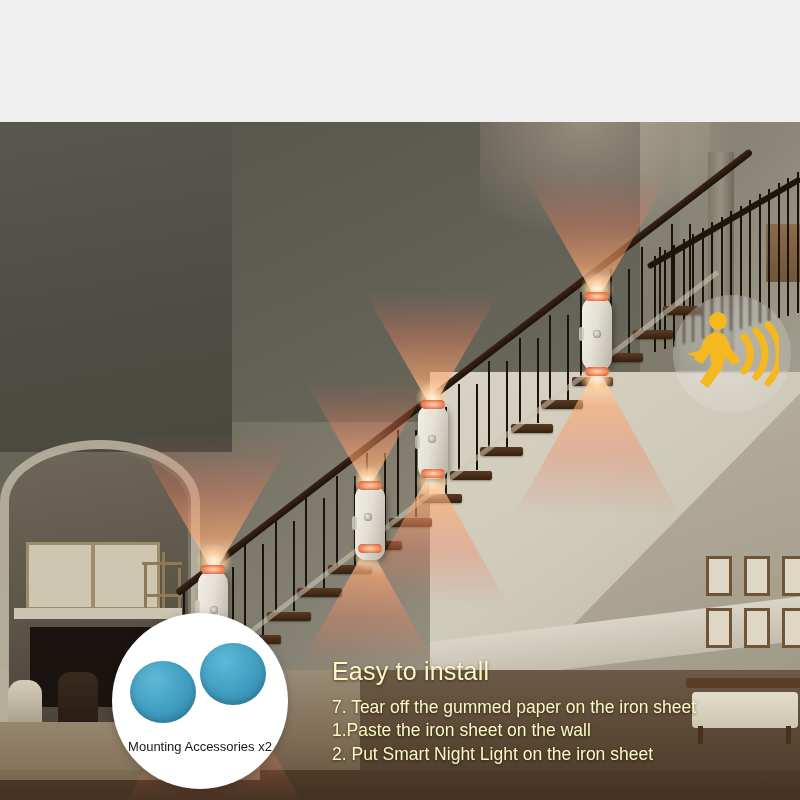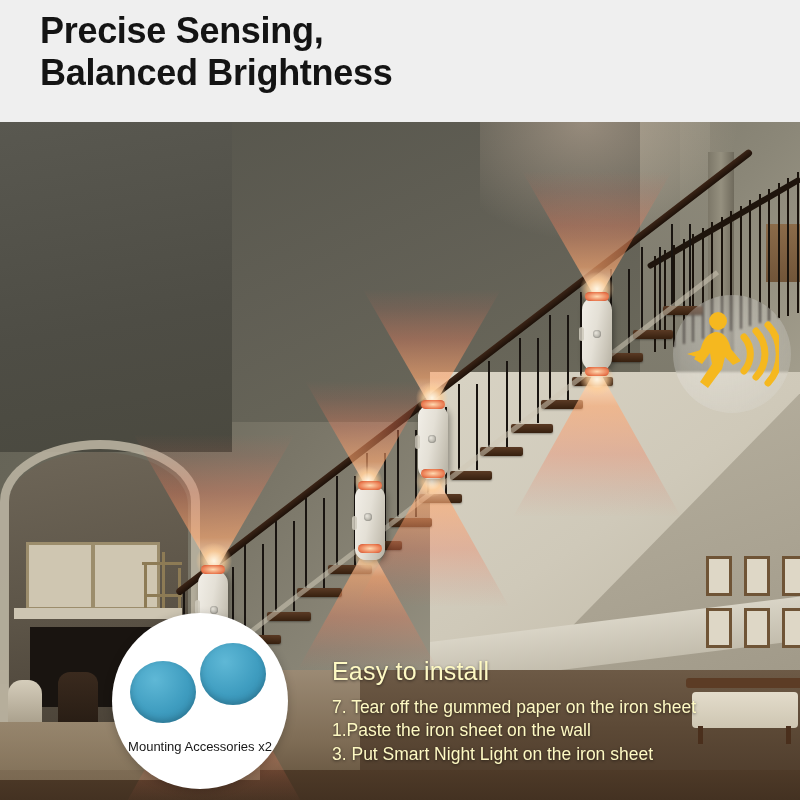--- a/index.html
+++ b/index.html
@@ -157,24 +157,20 @@
     text-shadow:0 1px 3px rgba(0,0,0,.55);letter-spacing:.2px;}
   .install ol{list-style:none;margin:0;padding:0;}
   .install li{font-size:17.5px;line-height:1.33;font-weight:400;
     text-shadow:0 1px 3px rgba(0,0,0,.55);white-space:nowrap;}
 </style>
 </head>
 <body>
 
 <div id="stage">
 
-  <div class="banner">
-    <h1>Precise Sensing,
-Balanced Brightness</h1>
-  </div>
 
   <div class="photo">
 
     <div class="wall-main"></div>
     <div class="wall-upper"></div>
     <div class="wall-left"></div>
     <div class="wall-right-col"></div>
     <div class="ceiling-glow"></div>
     <div class="wall-lower-right"></div>
     <div class="soffit"></div>
@@ -361,18 +357,18 @@
       <div class="disc one"></div>
       <div class="disc two"></div>
       <div class="acc-label">Mounting Accessories x2</div>
     </div>
 
     <div class="install">
       <h2>Easy to install</h2>
       <ol id="install-steps">
           <li>7. Tear off the gummed paper on the iron sheet</li>
           <li>1.Paste the iron sheet on the wall</li>
-          <li>3. Put Smart Night Light on the iron sheet</li>
+          <li>2. Put Smart Night Light on the iron sheet</li>
         </ol>
     </div>
 
   </div>
 </div>
 
 </body></html>

